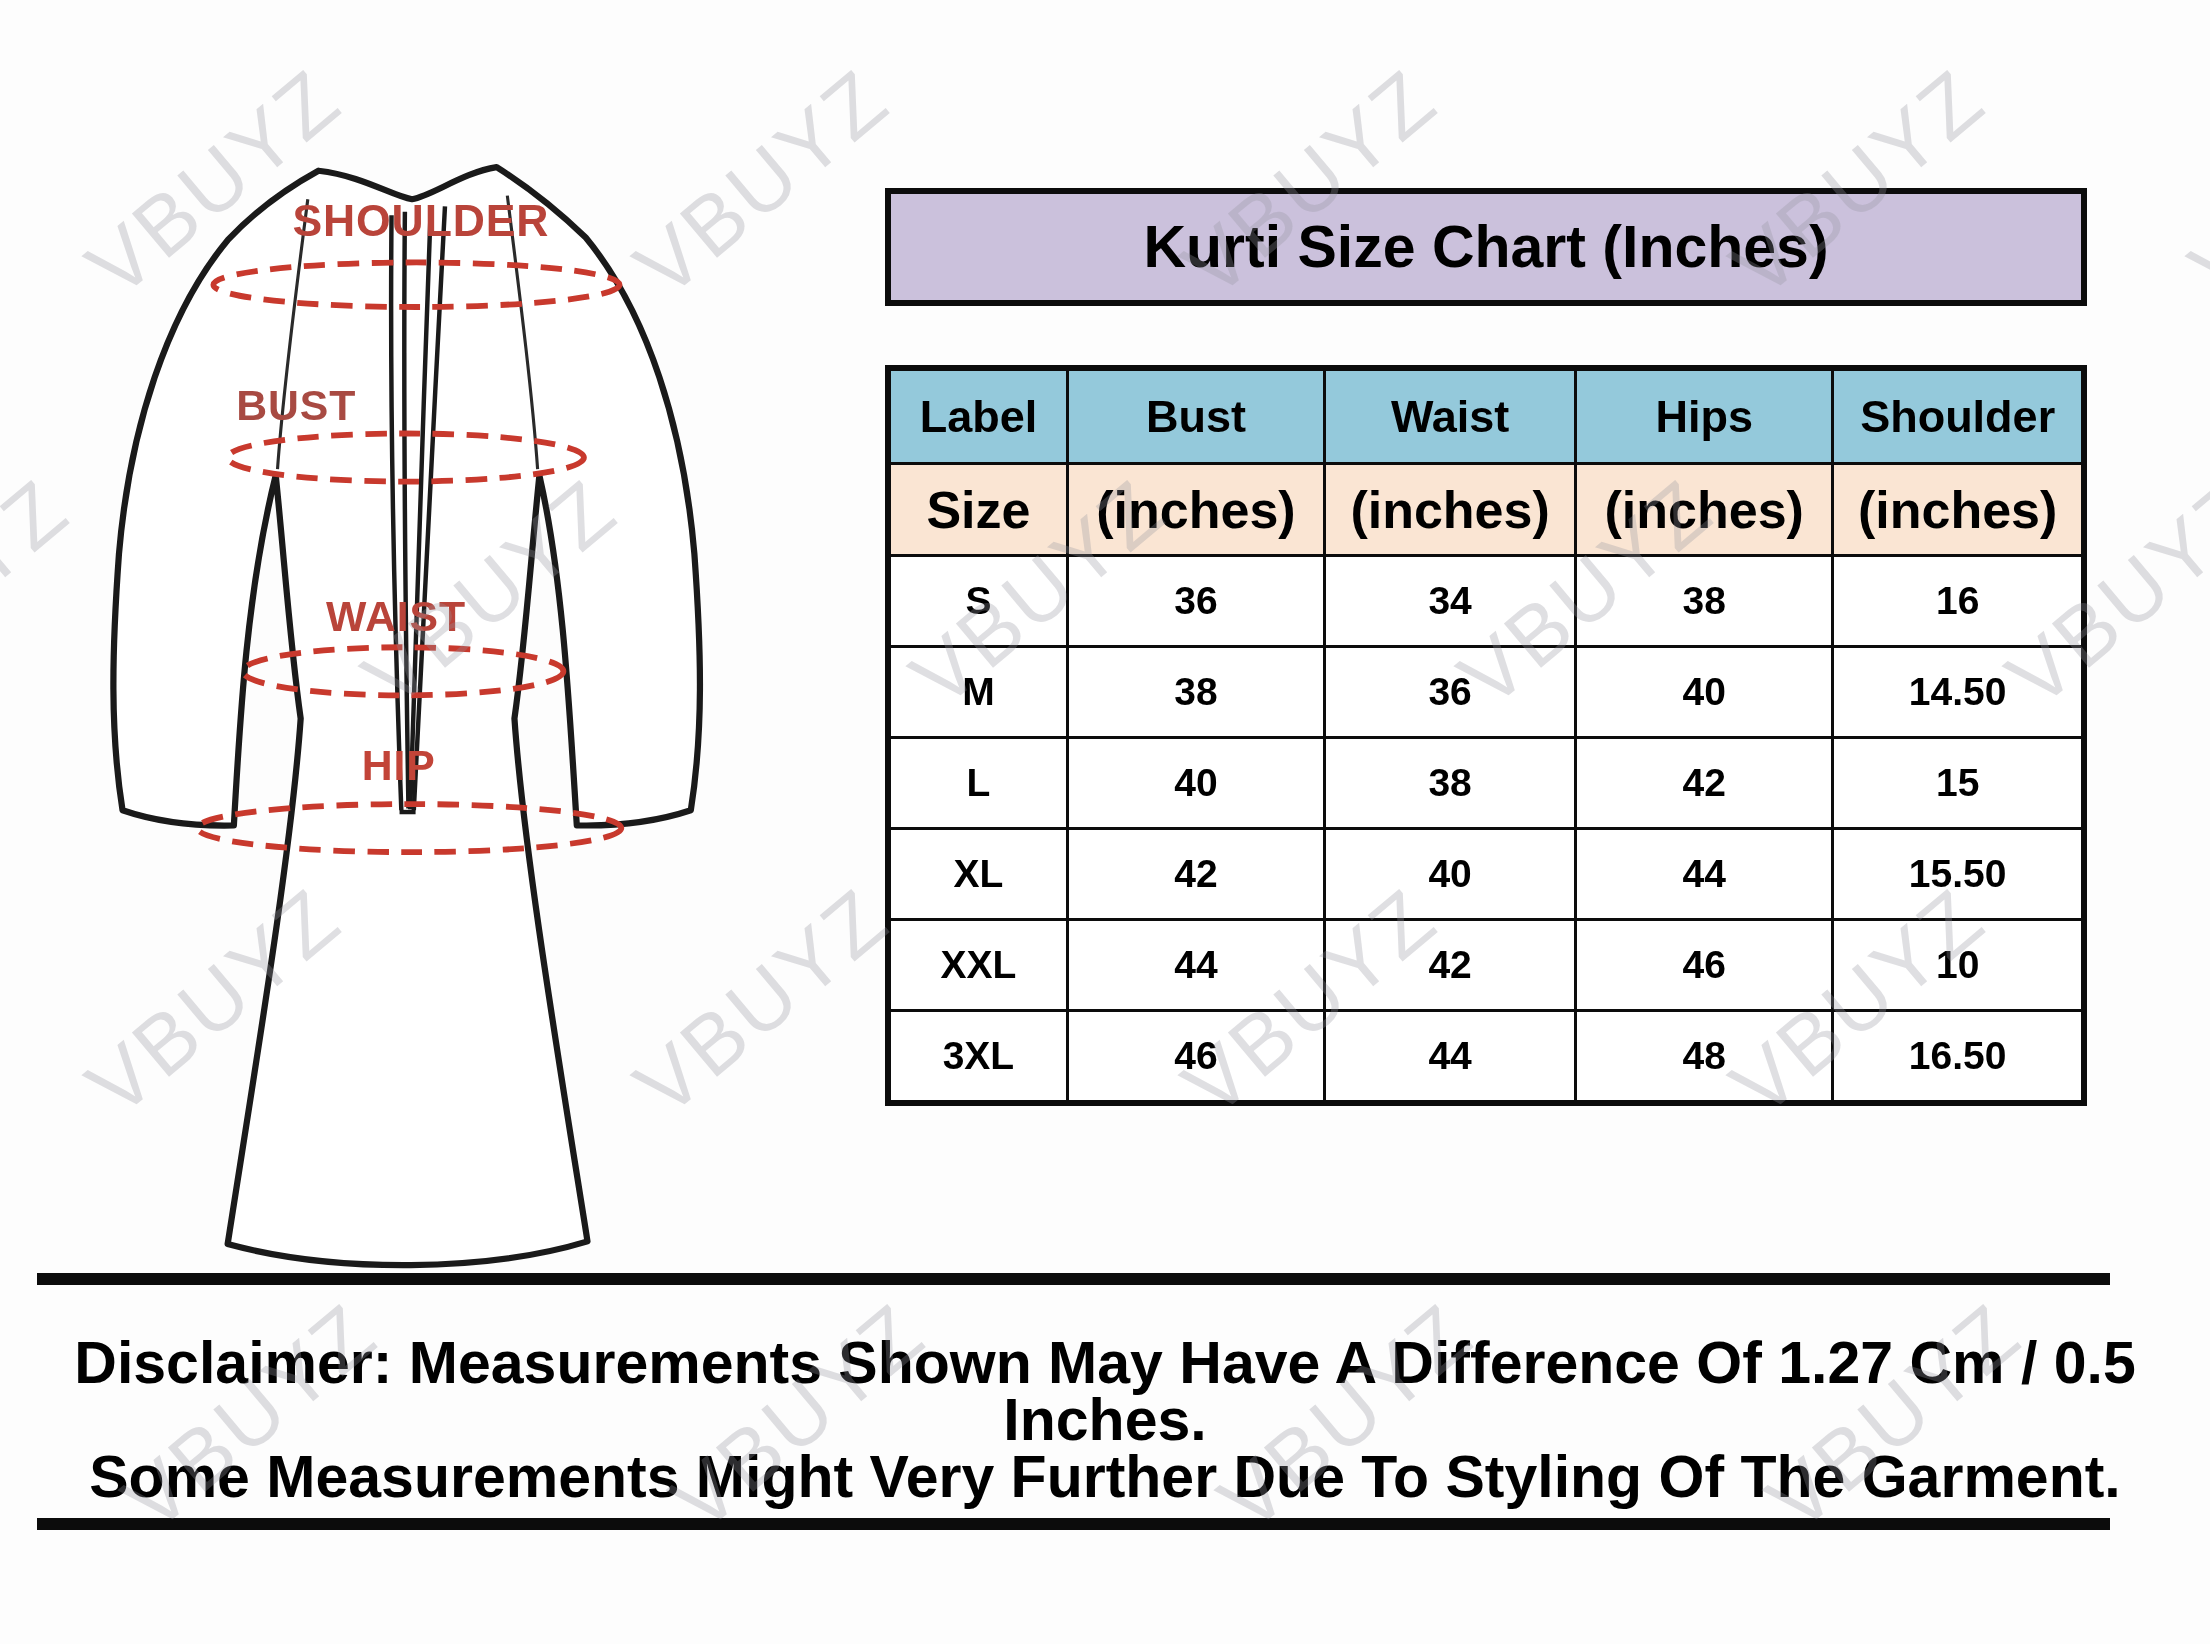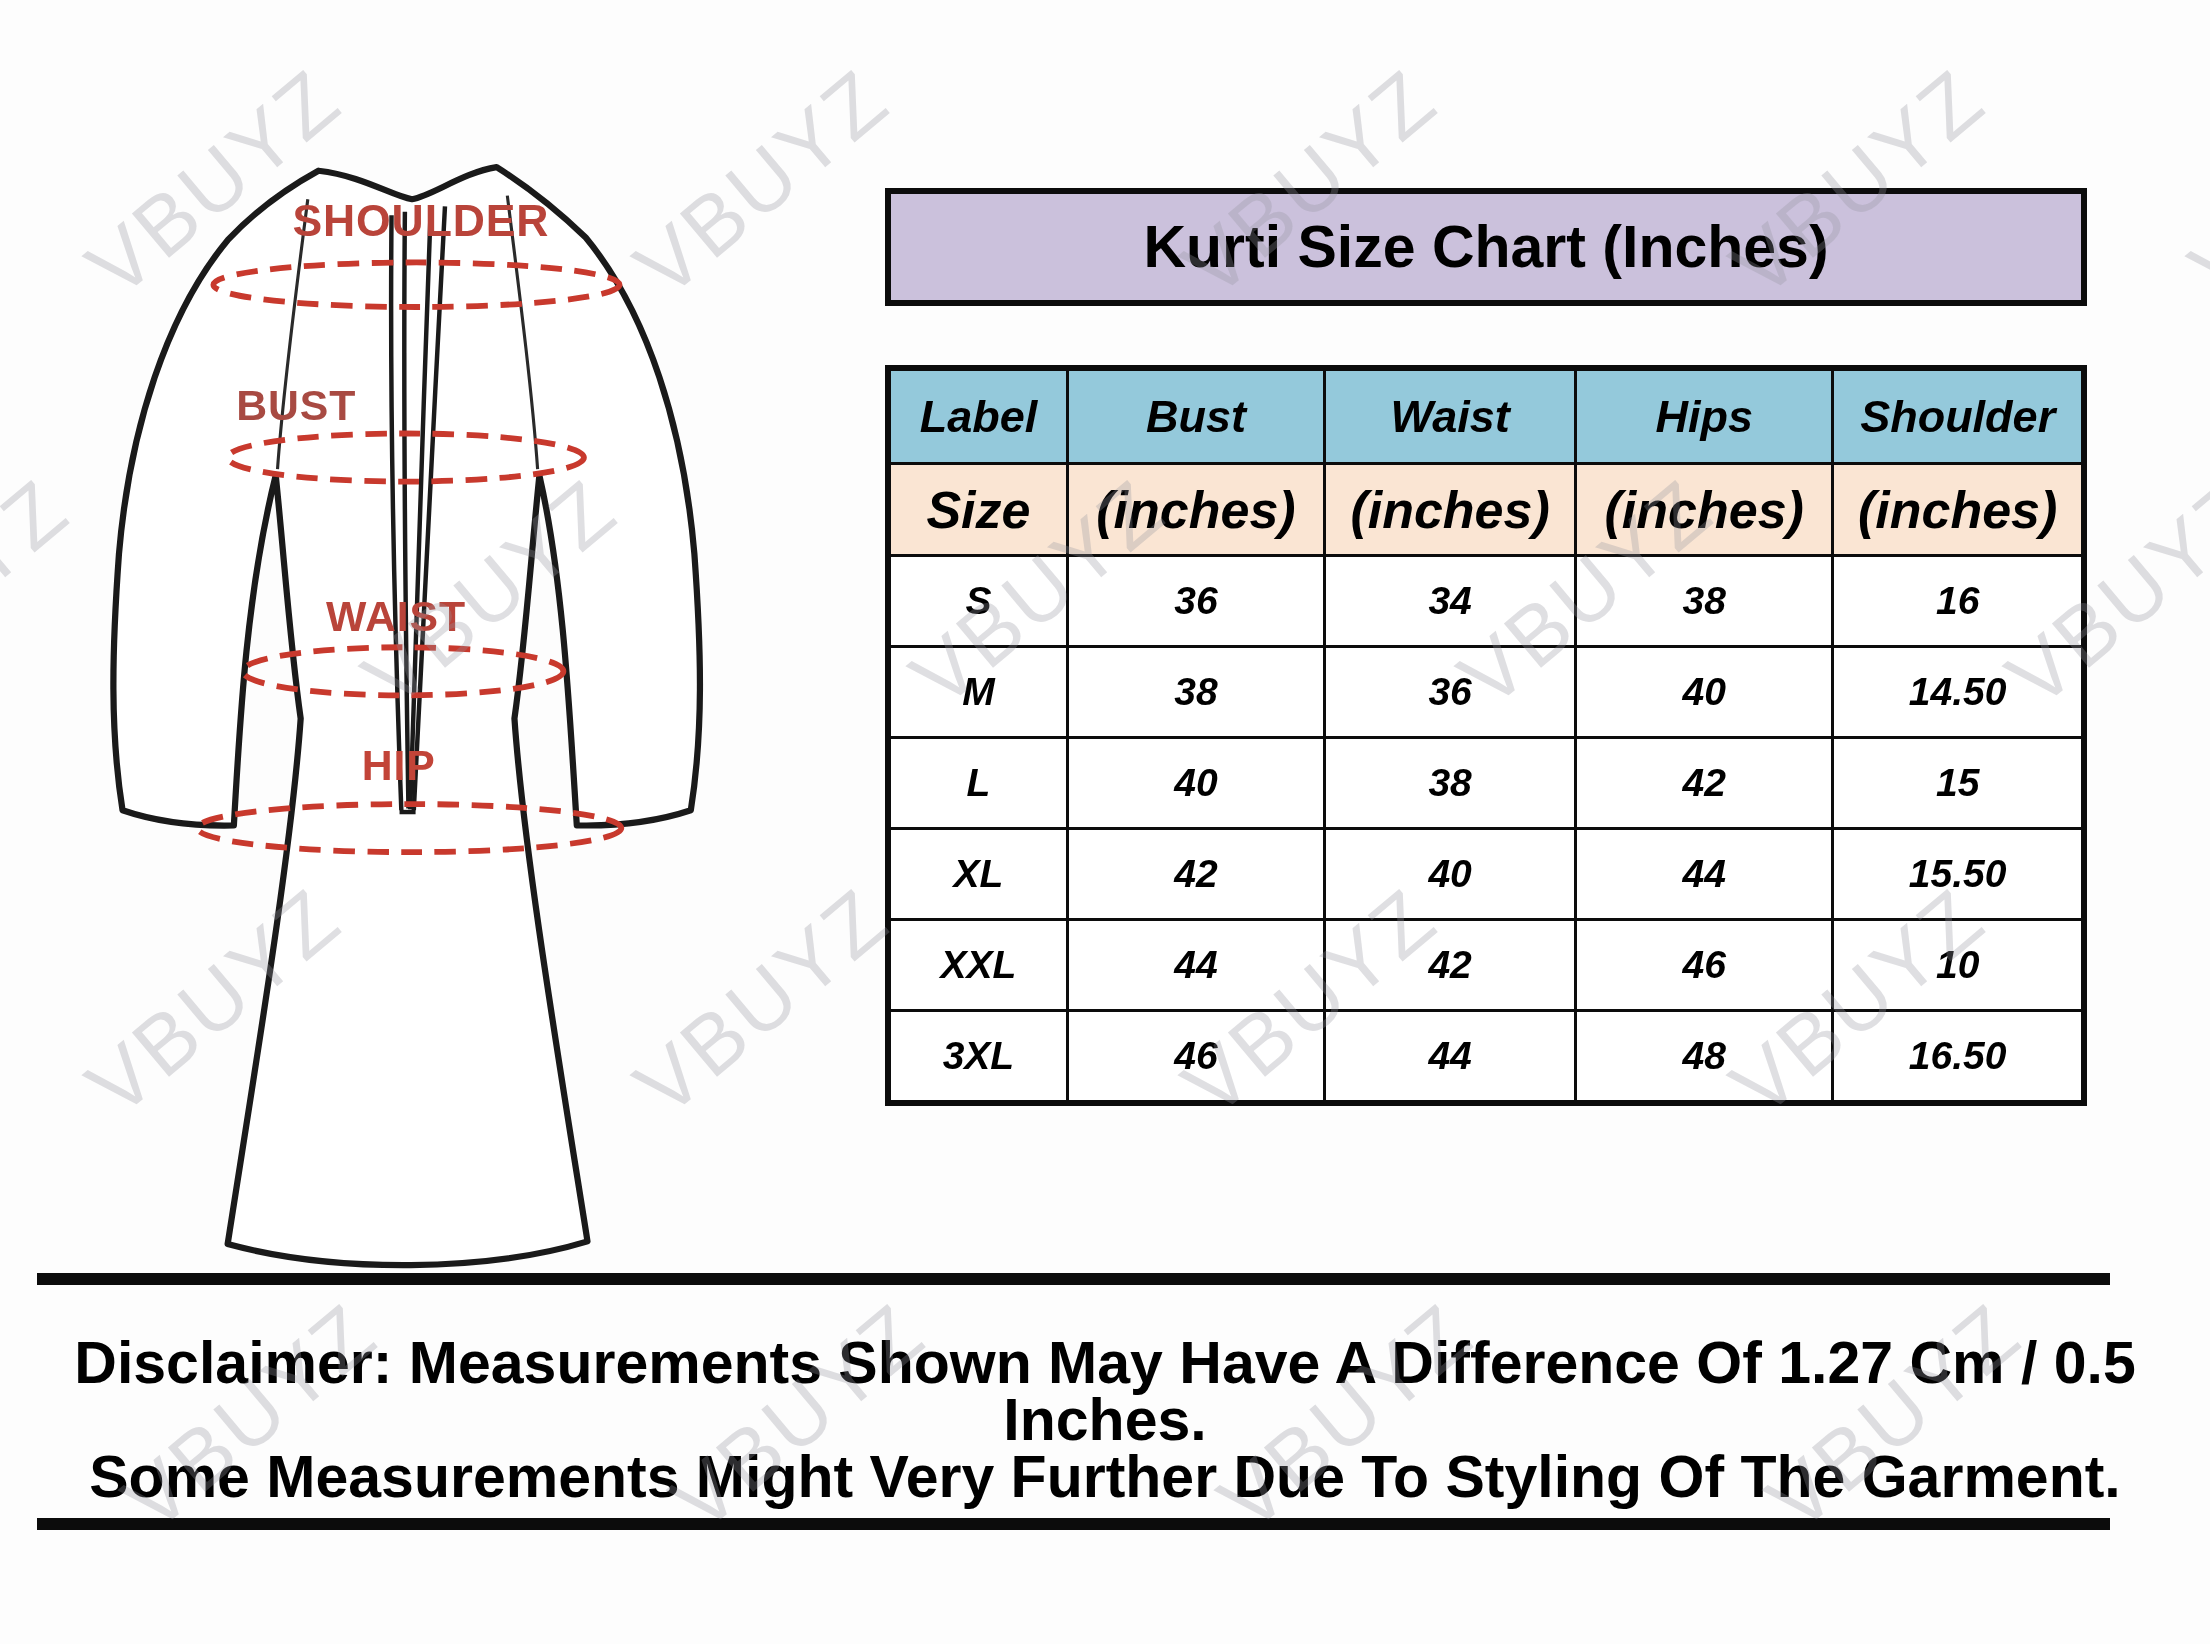--- a/index.html
+++ b/index.html
@@ -25,21 +25,21 @@
   }
   .title-box .title{font-size:59px;font-weight:bold;color:#000;letter-spacing:0px;}
   
   .table-wrap{position:absolute;left:885px;top:365px;width:1202px;z-index:2;}
   table.size-chart{
     width:1202px;border-collapse:collapse;table-layout:fixed;
     border:6.2px solid #0c0c0c;background:#fff;
   }
   table.size-chart th,table.size-chart td{
     border:3.6px solid #0c0c0c;text-align:center;vertical-align:middle;
-    font-weight:bold;color:#000;padding:0;font-style:italic;
+    font-weight:bold;color:#000;padding:0;
   }
   table.size-chart col.c0{width:15%;}
   table.size-chart col.c1{width:21.5%;}
   table.size-chart col.c2{width:21%;}
   table.size-chart col.c3{width:21.5%;}
   table.size-chart col.c4{width:21%;}
   tr.hdr-row th{background:#94c9db;font-size:45px;height:91px;}
   tr.sub-row td{background:#fae5d3;font-size:52px;height:89px;}
   tr.data-row td{background:transparent;font-size:39px;height:88px;}
   

